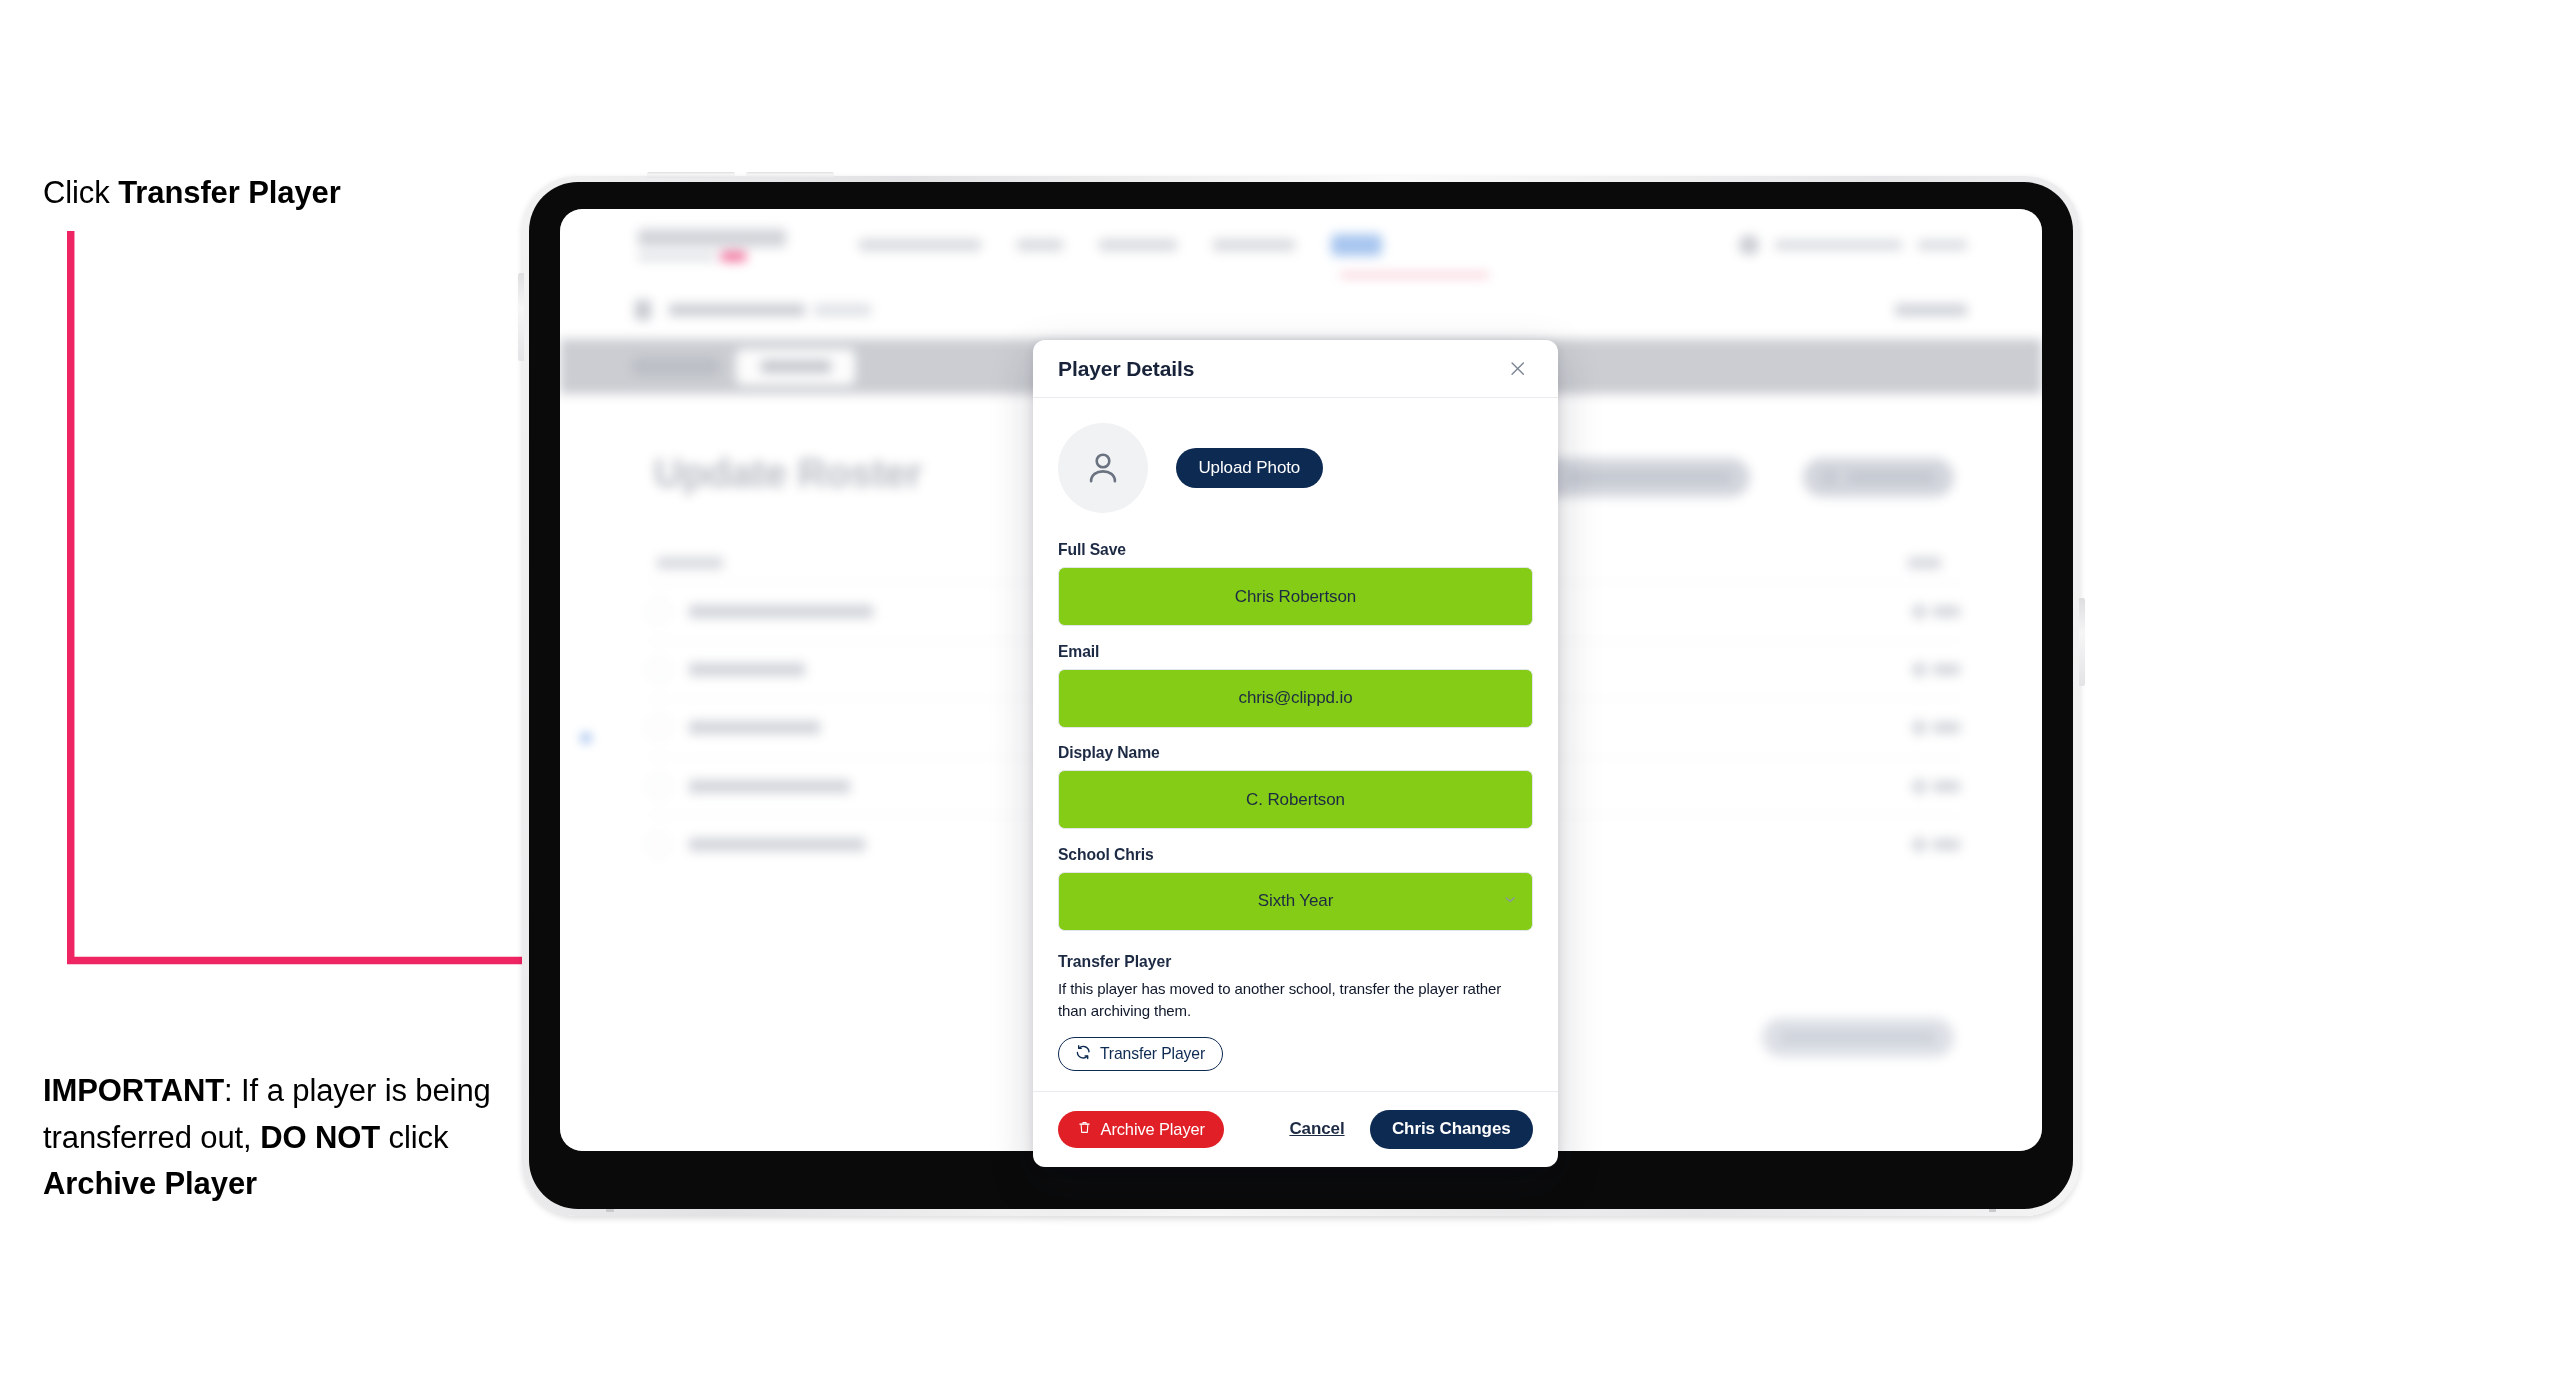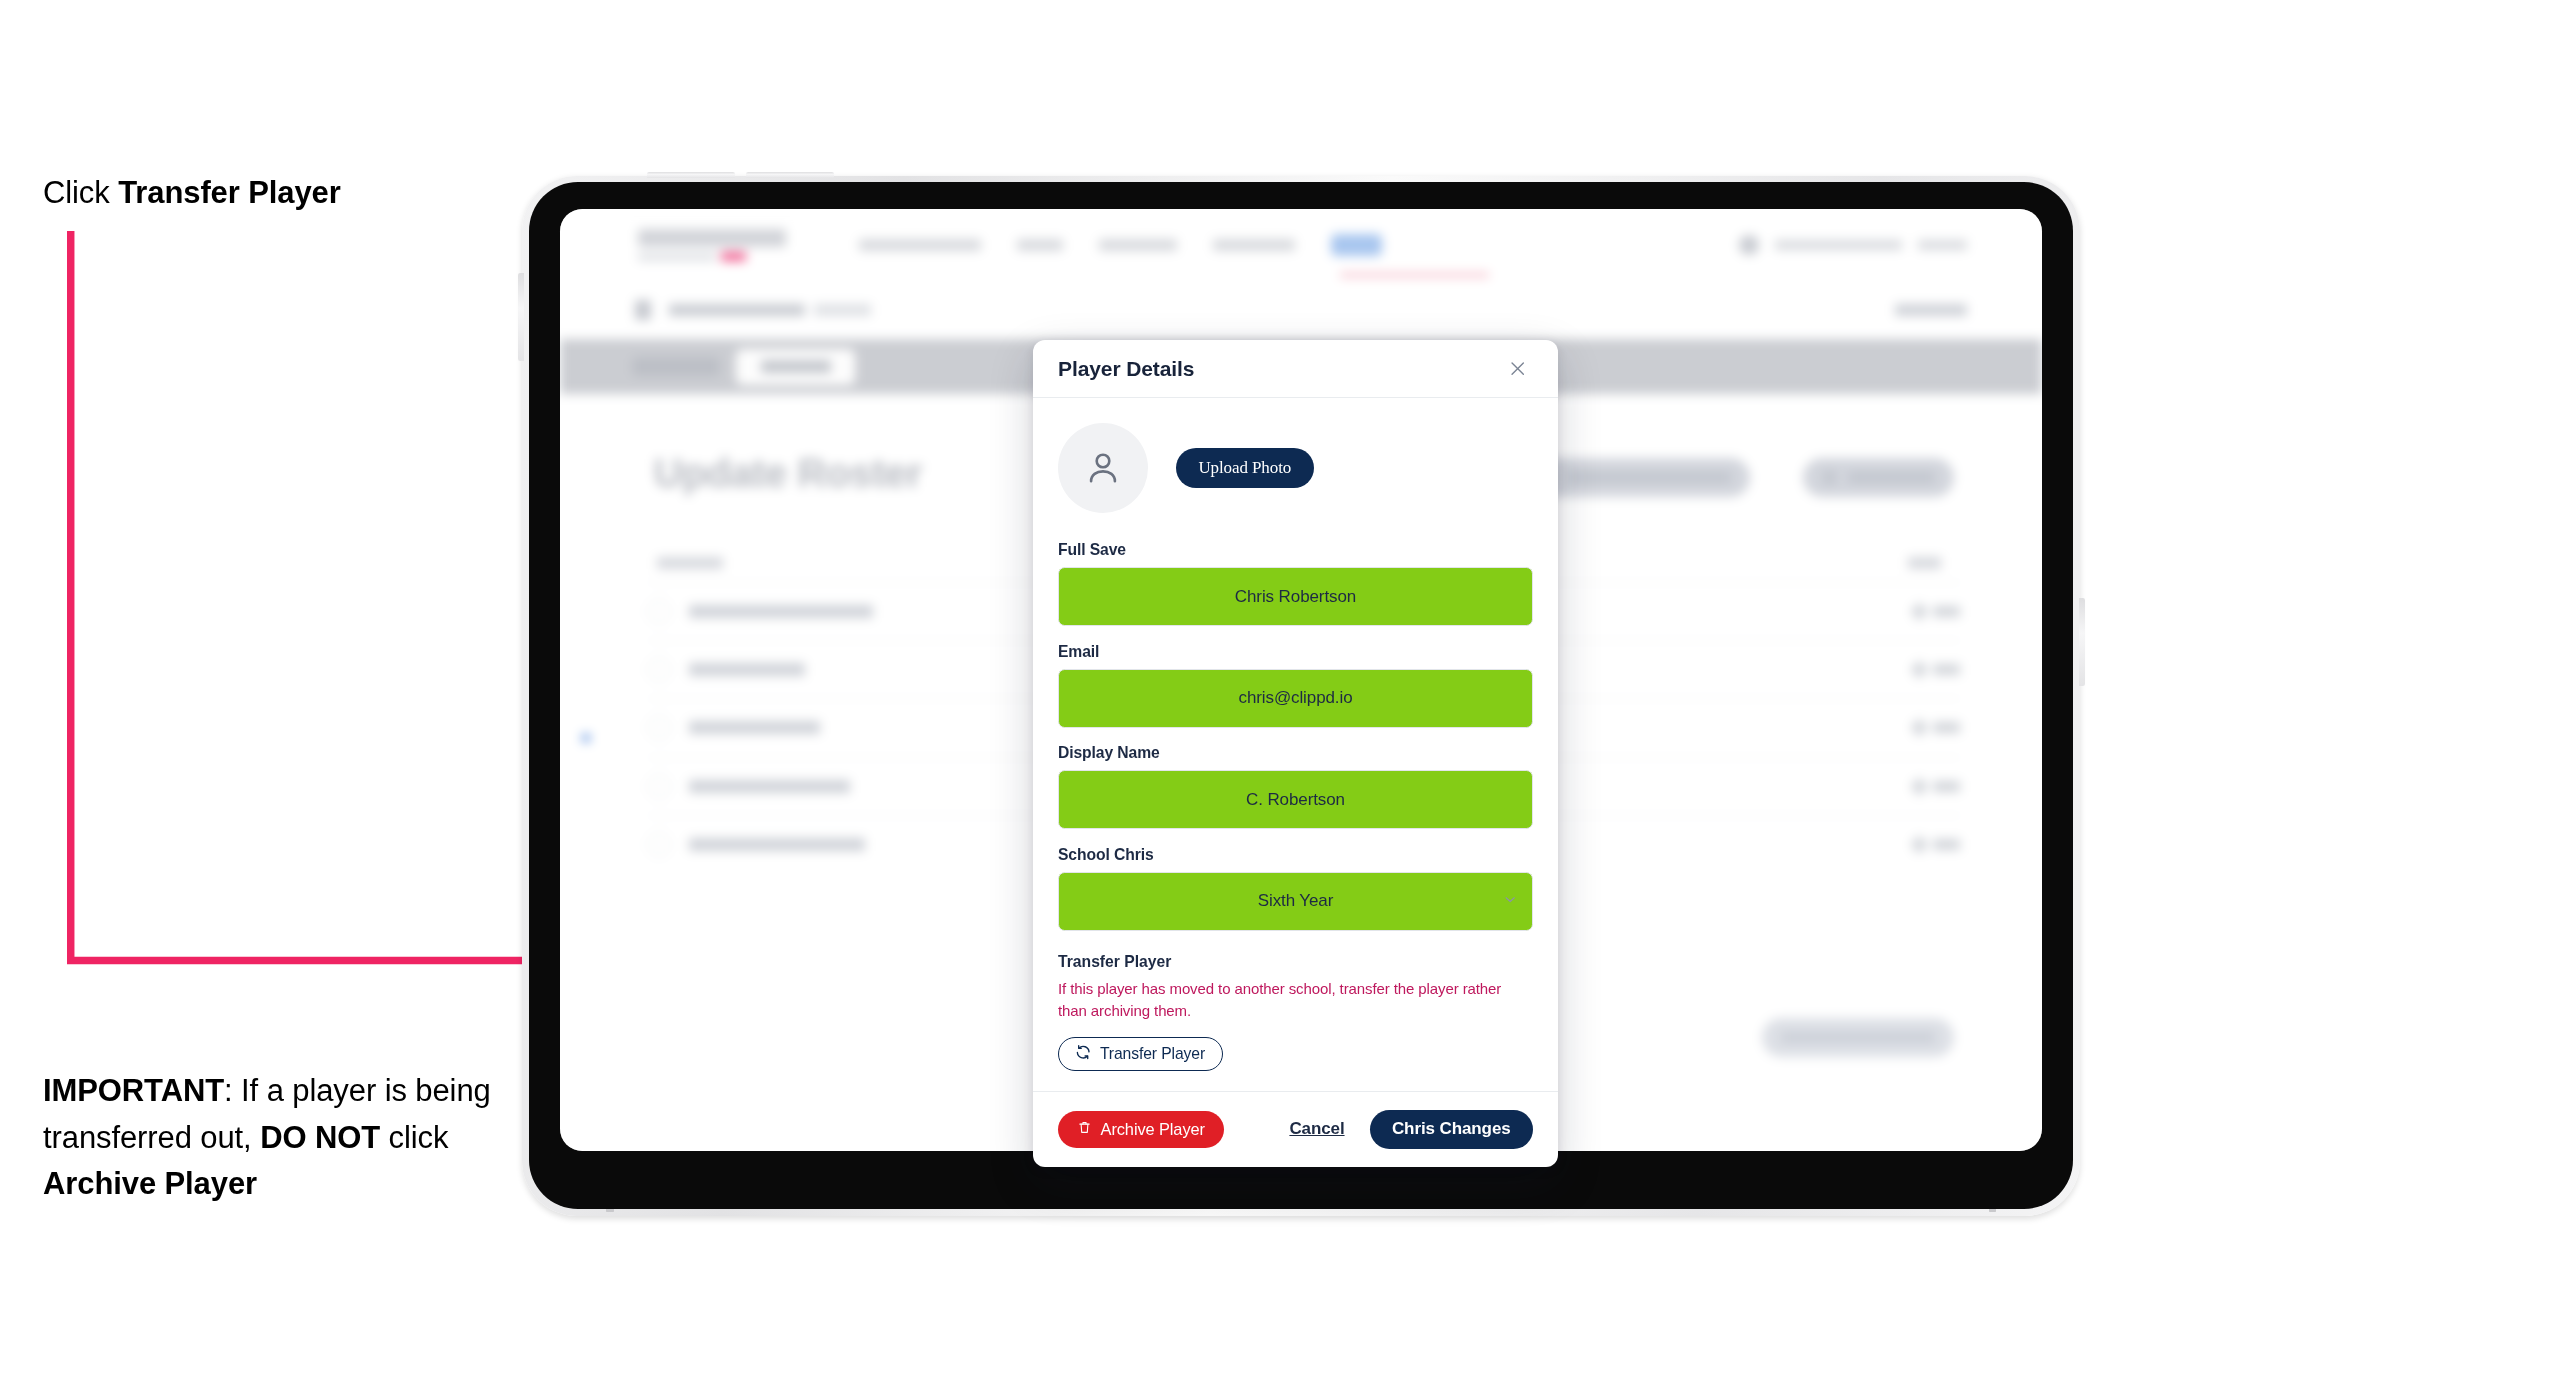--- a/index.html
+++ b/index.html
@@ -215,21 +215,21 @@
   #modal-body { padding: 25px 25px 0 25px; }
 
   #photo-row { display:flex; align-items:center; gap: 28px; margin-bottom: 28px; }
   #avatar {
     width: 90px; height: 90px; border-radius:50%;
     background:#f1f2f4; display:flex; align-items:center; justify-content:center;
   }
   #upload-photo {
     background:#0d2a52; color:#ffffff; border:none;
     height: 40px; padding: 0 22.4px; border-radius: 20px;
-    font-size: 17px; font-family:Liberation Serif, serif; cursor:pointer;
+    font-size: 17px; font-family:Liberation Sans, sans-serif; cursor:pointer;
     letter-spacing:-0.1px;
   }
 
   .field { margin-bottom: 16.4px; }
   .field-label {
     display:block; font-size: 15.7px; font-weight:600; color:#1d2a44;
     margin-bottom: 8.2px; letter-spacing:-0.1px;
   }
   .field-input {
     width: 100%; height: 59px;
@@ -245,21 +245,21 @@
   .field-select .chev {
     position:absolute; right: 15px; top: 50%; transform: translateY(-50%);
     pointer-events:none; color:#8b95a5;
   }
 
   #transfer-block { margin-top: 22.4px; padding-bottom: 19.4px; }
   #transfer-heading {
     font-size: 15.7px; font-weight:600; color:#1d2a44; margin-bottom: 6.7px;
   }
   #transfer-desc {
-    font-size: 15px; color:#be185d; line-height: 1.48; margin-bottom: 15px;
+    font-size: 15px; color:#0f172a; line-height: 1.48; margin-bottom: 15px;
     letter-spacing:-0.1px;
   }
   #transfer-btn {
     display:inline-flex; align-items:center; gap: 8.2px;
     height: 34px; padding: 0 16.4px;
     border: 1.5px solid #0d2a52; border-radius: 17px;
     background:#ffffff; color:#0d2a52;
     font-size: 15.7px; font-family:"Liberation Sans", sans-serif;
     cursor:pointer; font-weight: 500; letter-spacing:-0.1px;
   }

